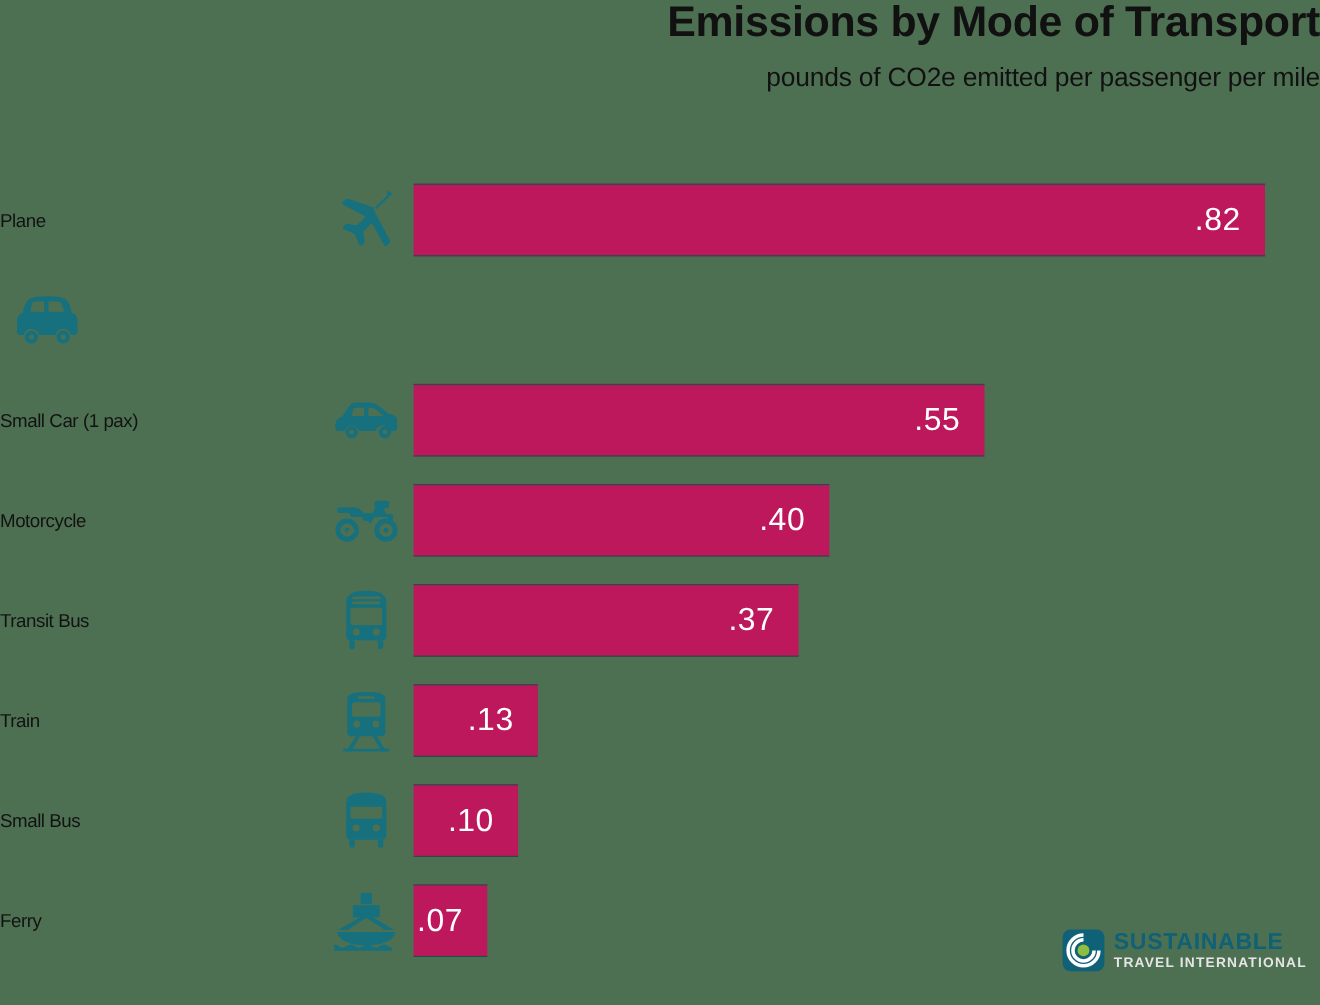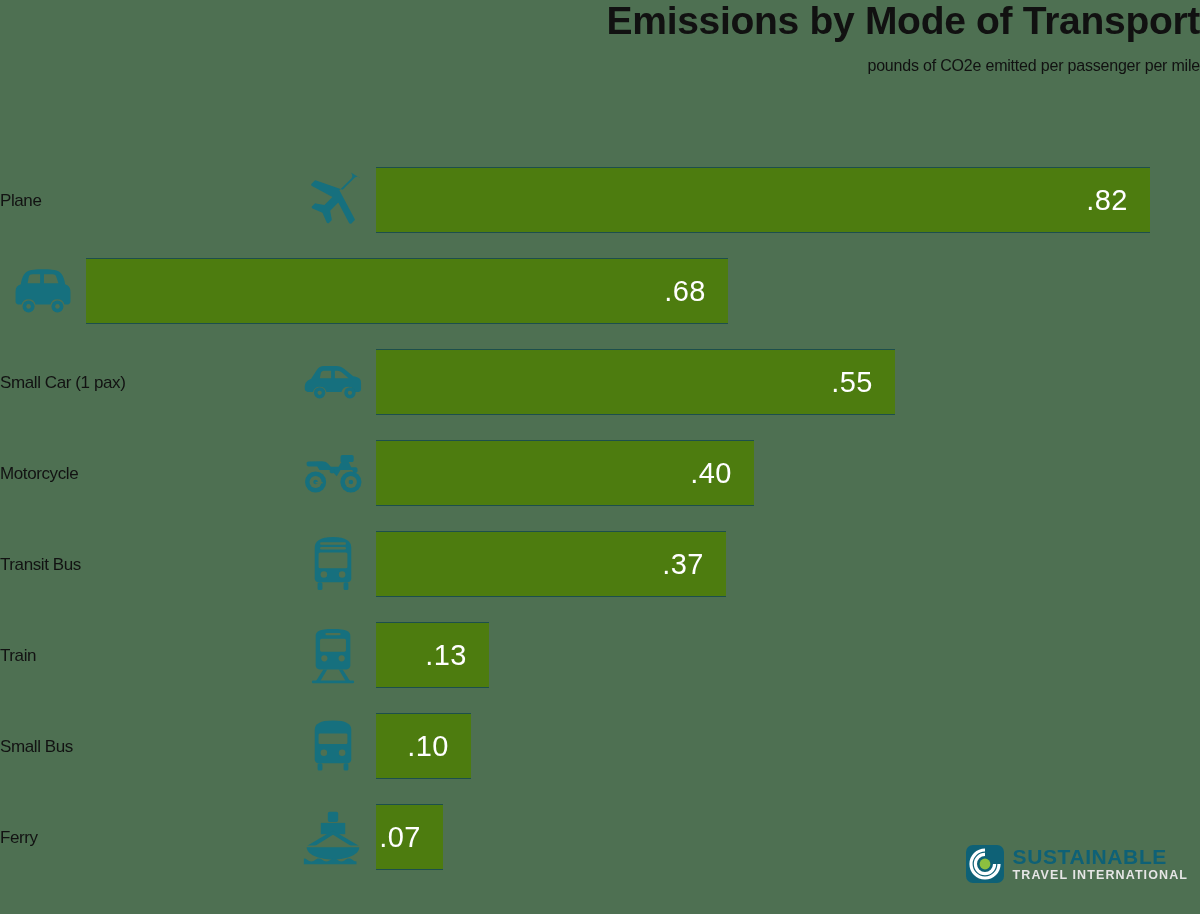--- a/index.html
+++ b/index.html
@@ -24,21 +24,21 @@
   .chart-title {
     font-size: 39px;
     font-weight: bold;
     color: #111111;
     letter-spacing: -0.3px;
     line-height: 1.1;
   }
 
   .chart-subtitle {
     margin-top: 14px;
-    font-size: 16px;
+    font-size: 24px;
     font-weight: normal;
     color: #111111;
     letter-spacing: -0.2px;
   }
 
   
   .plot {
     position: absolute;
     top: 167px;
     left: 0;
@@ -77,21 +77,21 @@
   .cat-icon svg { display: block; }
 
   .bar-wrap {
     flex: 1 1 auto;
     height: 66px;
     position: relative;
   }
 
   .bar {
     height: 66px;
-    background: #4d7c0f;
+    background: #be185d;
     display: flex;
     align-items: center;
     justify-content: flex-end;
     border-top: 1px solid #1d4f4c;
     border-bottom: 1px solid #1d4f4c;
   }
 
   .bar-value {
     font-size: 29px;
     font-weight: normal;
@@ -165,25 +165,20 @@
 
   <div class="row">
     <div class="cat-icon">
       <svg width="62" height="52" viewBox="0 0 64 54" fill="currentColor" aria-hidden="true">
         <path d="M9 20c1-7 3.5-12 7-13.5C19 5.2 25 4.5 32 4.5s13 .7 16 2C51.5 8 54 13 55 20c3.5 1 5.5 3.5 5.5 7.5V38c0 1.7-1.3 3-3 3h-3.2a7.6 7.6 0 0 0-14.6 0H24.3a7.6 7.6 0 0 0-14.6 0H6.5c-1.7 0-3-1.3-3-3V27.5C3.5 23.5 5.5 21 9 20zM16 19h13V9.5h-8c-2 0-3 .7-3.6 2.3L16 19zm17 0h15l-2.4-7.2C45 10.2 44 9.5 42 9.5h-9V19zM29 27h6v3h-6v-3z"></path>
         <circle cx="17" cy="43" r="6.2"></circle>
         <circle cx="17" cy="43" r="2.4" fill="#4e7052"></circle>
         <circle cx="47" cy="43" r="6.2"></circle>
         <circle cx="47" cy="43" r="2.4" fill="#4e7052"></circle>
       </svg>
-    </div>
-    <div class="bar-wrap">
-      <div class="bar" style="width:642px">
-        <span class="bar-value">.68</span>
-      </div>
     </div>
   </div>
 
   <div class="row">
     <div class="cat-label">Small Car (1 pax)</div>
     <div class="cat-icon">
       <svg width="64" height="44" viewBox="0 0 68 46" fill="currentColor" aria-hidden="true">
         <path d="M4 28.5c0-4.6 2.4-7.6 6.6-8.8l6.2-9.4C18.6 7.6 21 6 24.3 6h13.2c3.2 0 6 1.1 8.6 3.2l9.4 7.6c4.8.6 8.3 2.3 8.3 6.6v7.2c0 1.6-1.3 2.9-2.9 2.9h-3.6a7.4 7.4 0 0 0-14.3 0H27a7.4 7.4 0 0 0-14.3 0H7.3c-1.8 0-3.3-1.4-3.3-3.2v-1.8zM20 19h12v-8h-7.3c-1.6 0-2.7.5-3.5 1.8L20 19zm16 0h14.6l-6.2-5.4c-1.7-1.5-3.4-2.6-5.6-2.6H36v8z"></path>
         <circle cx="19.8" cy="34.5" r="6"></circle>
         <circle cx="19.8" cy="34.5" r="2.3" fill="#4e7052"></circle>

